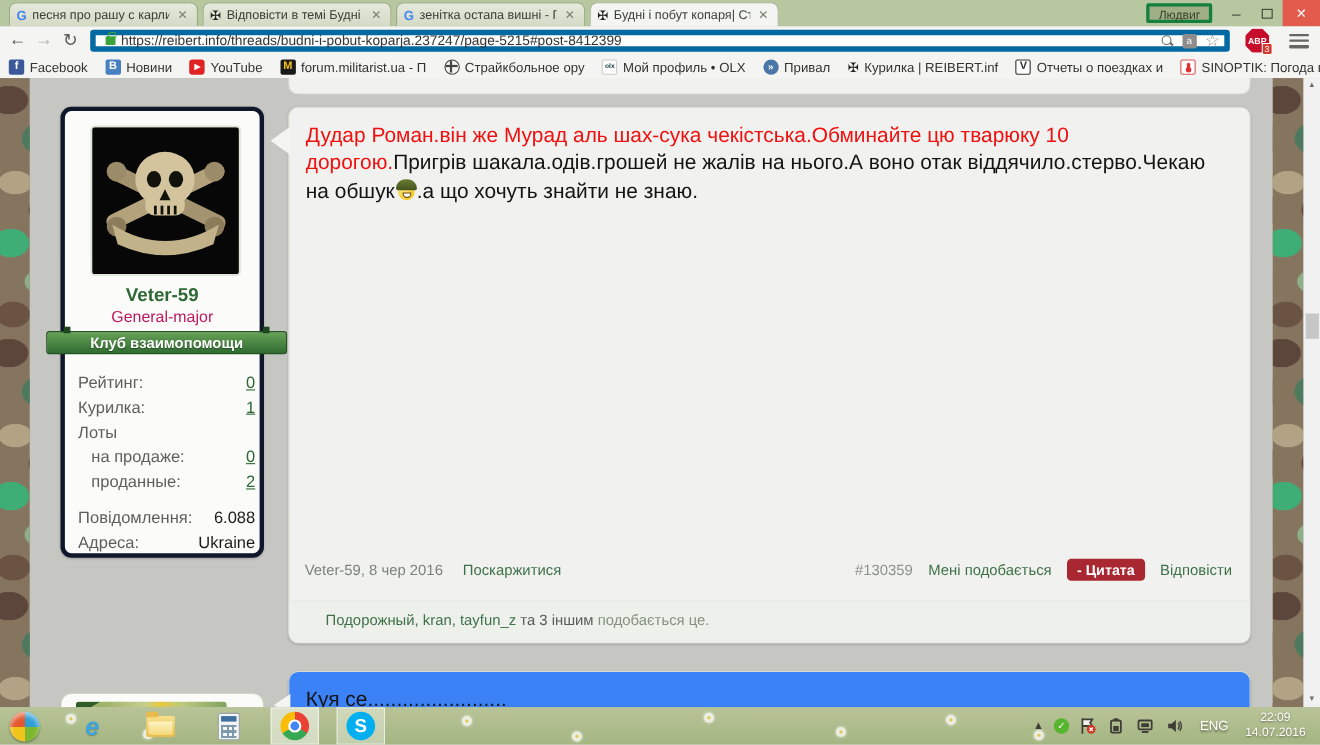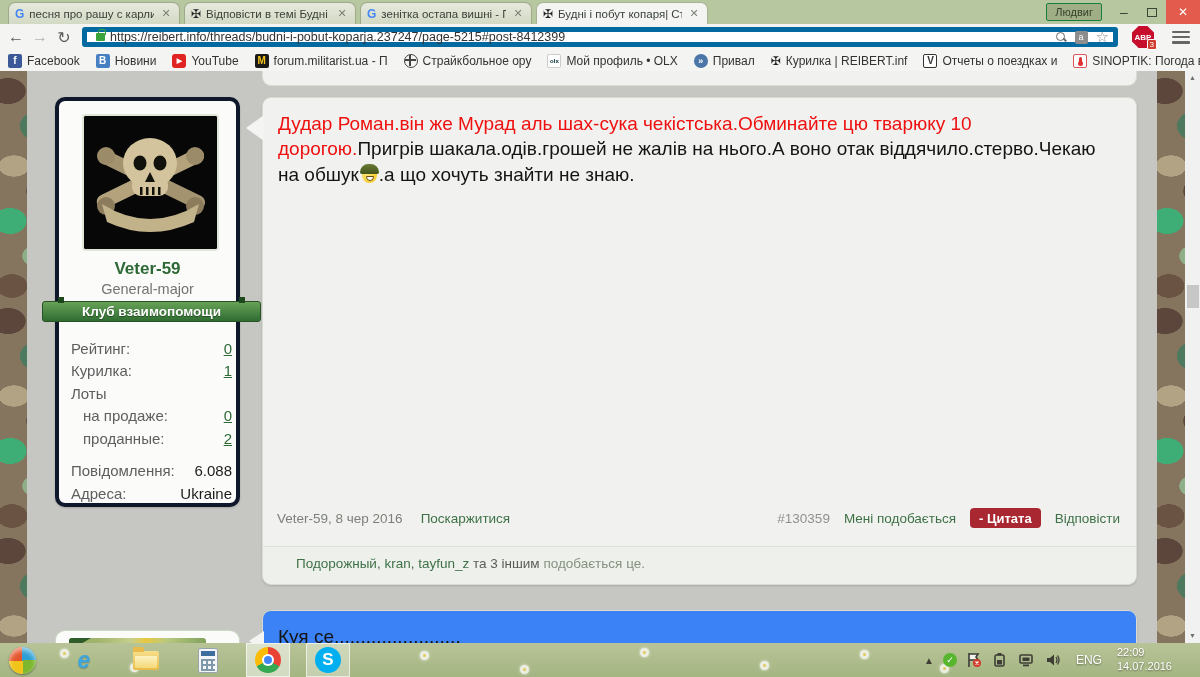--- a/index.html
+++ b/index.html
@@ -10,21 +10,21 @@
   .titlebar { position:absolute; left:0; top:0; width:1200px; height:24px; background:#b7c8a0; }
   .tab { position:absolute; top:2px; height:22px; width:172px; border:1px solid #9dab8a; border-bottom:none;
          border-radius:7px 7px 0 0; background:linear-gradient(#e6e9dd,#d3dac4); display:flex; align-items:center;
          padding:0 6px; gap:5px; }
   .tab.active { background:#f4f5f2; border-color:#a8b295; z-index:3; }
   .tab-title { font-size:11.5px; color:#394038; white-space:nowrap; overflow:hidden; flex:1; }
   .tab-close { color:#7c8474; font-size:11px; width:14px; text-align:center; cursor:default; }
   .favicon-g { font-weight:bold; font-size:12px; color:#4285f4; }
   .favicon-cross { font-size:12px; color:#222; }
   .profile-chip { position:absolute; top:3px; right:98px; height:18px; padding:2px 8px; background:#9fae85;
-                  border:1px solid #15803d; border-radius:2px; font-size:11px; color:#37402d; }
+                  border:3px solid #15803d; border-radius:2px; font-size:11px; color:#37402d; }
   .win-btn { position:absolute; top:0; height:24px; display:flex; align-items:center; justify-content:center; }
   .btn-min { right:62px; width:28px; color:#3c4434; font-size:14px; }
   .btn-max { right:34px; width:28px; }
   .btn-max .box { width:10px; height:9px; border:1.5px solid #3c4434; background:transparent; }
   .btn-close { right:0; width:34px; background:#e25b4c; color:#fff; font-size:12px; }
 
   .toolbar { position:absolute; left:0; top:24px; width:1200px; height:26px; background:#f4f5f2; display:flex; align-items:center; }
   .nav-ic { font-size:16px; width:24px; text-align:center; color:#5a5a5a; }
   .nav-ic.dis { color:#b2b2b2; }
   .urlbar { position:relative; height:20px; flex:1; margin:0 6px; background:#fff; border:5px solid #0369a1; border-radius:3px;
@@ -84,21 +84,21 @@
 
   .prev-post-remnant { position:absolute; left:262px; top:0; width:875px; height:15px; background:#f1f2ef;
                        border:1px solid #d8dcd2; border-top:none; border-radius:0 0 9px 9px; }
 
   
   .user-card { position:absolute; left:55px; top:26px; width:185px; height:410px; background:#fbfcfa;
                border:4px solid #0f172a; border-radius:10px; box-shadow:0 1px 2px rgba(0,0,0,0.18); }
   .avatar-box { position:absolute; left:23px; top:13px; width:137px; height:137px; background:#000;
                 border:2px solid #dfe6d8; border-radius:4px; overflow:hidden; }
   .uname { position:absolute; left:0; top:158px; width:100%; text-align:center; font-size:17px; font-weight:bold; color:#2d6835; }
-  .urank { position:absolute; left:0; top:180px; width:100%; text-align:center; font-size:14.5px; color:#737373; }
+  .urank { position:absolute; left:0; top:180px; width:100%; text-align:center; font-size:14.5px; color:#be185d; }
   .club-banner { position:absolute; left:-17px; top:200px; width:219px; height:21px;
                  background:linear-gradient(#68a257,#2f6c31); border:1px solid #275326; border-radius:3px;
                  color:#fff; font-size:13.5px; font-weight:bold; text-align:center; line-height:19px;
                  text-shadow:0 1px 1px rgba(0,0,0,0.4); }
   .club-banner:before, .club-banner:after { content:""; position:absolute; top:-5px; width:6px; height:6px; background:#1d471d; }
   .club-banner:before { left:15px; } .club-banner:after { right:15px; }
   .stats { position:absolute; left:12px; top:236px; width:161px; font-size:15px; color:#5e5e5e; }
   .stat-row { display:flex; justify-content:space-between; height:22.5px; align-items:center; }
   .stat-row.indent { padding-left:12px; }
   .stat-gap { height:10px; }
@@ -172,21 +172,21 @@
   .chrome-ball { position:relative; width:26px; height:26px; border-radius:50%;
                  background:conic-gradient(#ea4335 0 120deg,#34a853 120deg 240deg,#fbbc05 240deg 360deg); }
   .chrome-ball:before { content:""; position:absolute; left:7px; top:7px; width:12px; height:12px; background:#fff; border-radius:50%; }
   .chrome-ball:after { content:""; position:absolute; left:9px; top:9px; width:8px; height:8px; background:#4285f4; border-radius:50%; }
   .skype-ball { width:26px; height:26px; border-radius:50%; background:#00aff0; color:#fff; font-weight:bold; font-size:17px;
                 display:flex; align-items:center; justify-content:center; }
   .tray { position:absolute; right:0; top:0; height:34px; display:flex; align-items:center; gap:9px; padding-right:8px; }
   .tray-ic { color:#3e3e36; font-size:10px; }
   .tray-check { width:14px; height:14px; background:#57b52e; border-radius:50%; color:#fff; font-size:9px; text-align:center; line-height:14px; }
   .lang { color:#fff; font-size:12px; text-shadow:0 1px 2px rgba(0,0,0,0.45); margin:0 6px; }
-  .clock { color:#fff; font-size:11px; text-align:left; line-height:1.25; text-shadow:0 1px 2px rgba(0,0,0,0.45); margin-right:20px; }
+  .clock { color:#fff; font-size:11px; text-align:center; line-height:1.25; text-shadow:0 1px 2px rgba(0,0,0,0.45); margin-right:5px; }
 </style>
 </head>
 <body>
 
 <div id="screen">
 
   <div class="titlebar">
     <div class="tab" style="left:8px">
       <span class="favicon-g">G</span>
       <span class="tab-title">песня про рашу с карлик</span>

